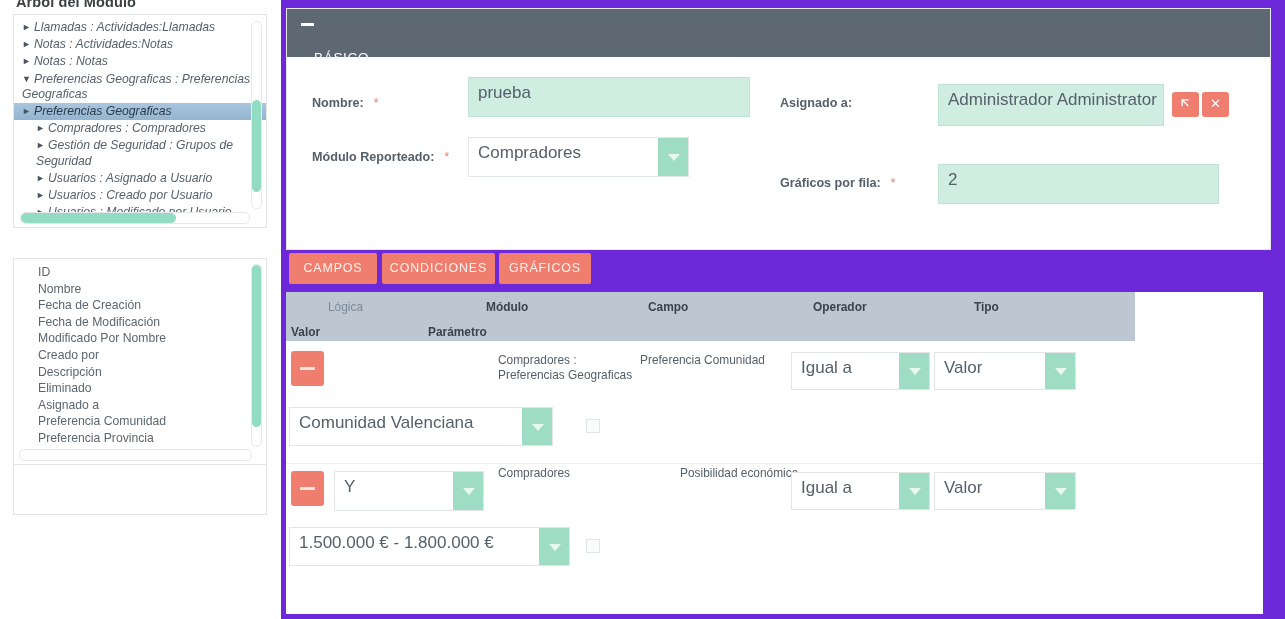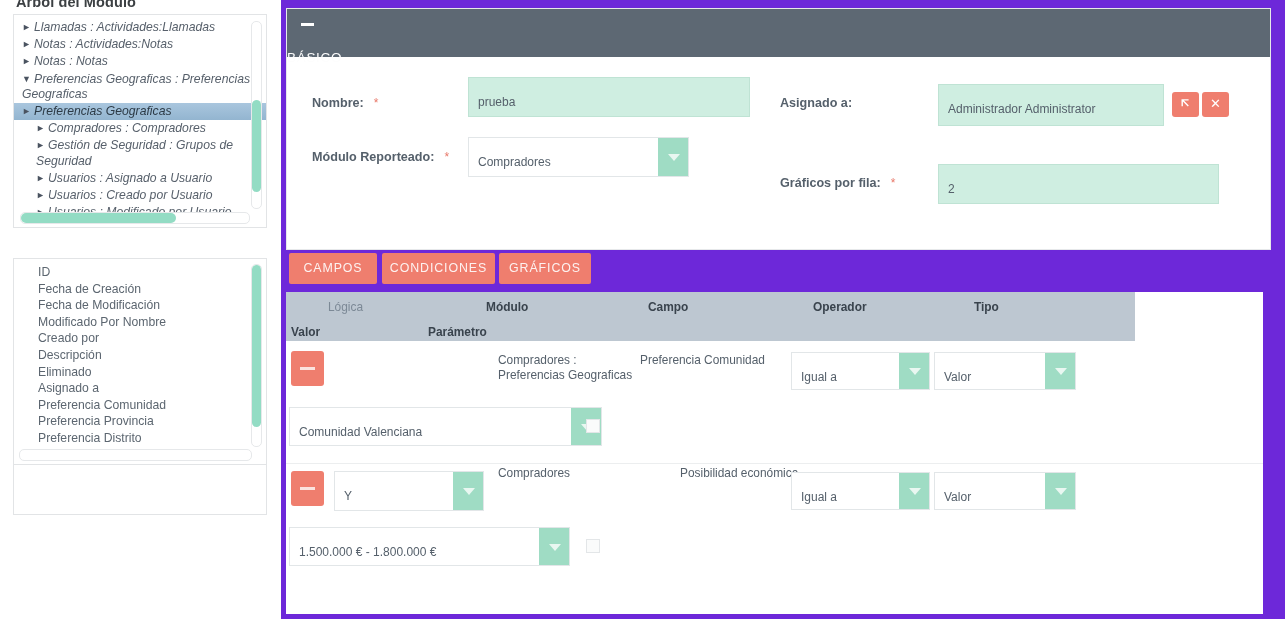--- a/index.html
+++ b/index.html
@@ -152,21 +152,21 @@
     color: #ffffff;
   }
   #basico-collapse {
     position: absolute;
     left: 14px; top: 14px;
     width: 13px; height: 3px;
     background: #ffffff;
   }
   #basico-label {
     position: absolute;
-    left: 0; top: 41px;
+    left: 27px; top: 41px;
     font-size: 13.5px;
     letter-spacing: .7px;
     color: #fdfdfd;
     font-weight: normal;
   }
 
   .form-label {
     position: absolute;
     font-size: 12.6px;
     color: #55606b;
@@ -174,25 +174,25 @@
   }
   .req-star {
     color: #e8796a;
     font-weight: normal;
     font-size: 12px;
     margin-left: 10px;
   }
   .inp {
     position: absolute;
     box-sizing: border-box;
-    font-size: 12px;
+    font-size: 17px;
     color: #55606b;
     background: #cfeee1;
     border: 1px solid #bfe3d4;
-    padding: 16px 9px;
+    padding: 7px 9px;
     line-height: 16px;
     overflow: hidden;
     white-space: nowrap;
   }
   .inp.white {
     background: #ffffff;
     border: 1px solid #e2e6e8;
   }
   .sel-arrow {
     position: absolute;
@@ -369,20 +369,21 @@
       <div class="hscroll-track">
         <div class="hscroll-thumb" style="width:155px;"></div>
       </div>
     </div>
 
 
     <div id="fields-outer"></div>
     <div id="fields-box">
       <div style="position:absolute;left:0;top:5px;width:240px;">
         <div class="field-item">ID</div>
+        <div class="field-item">Nombre</div>
         <div class="field-item">Fecha de Creación</div>
         <div class="field-item">Fecha de Modificación</div>
         <div class="field-item">Modificado Por Nombre</div>
         <div class="field-item">Creado por</div>
         <div class="field-item">Descripción</div>
         <div class="field-item">Eliminado</div>
         <div class="field-item">Asignado a</div>
         <div class="field-item">Preferencia Comunidad</div>
         <div class="field-item">Preferencia Provincia</div>
         <div class="field-item">Preferencia Distrito</div>
@@ -466,21 +467,21 @@
         <div class="inp white" style="left:505px;top:5px;width:139px;height:38px;">
           <span>Igual a</span>
           <span class="sel-arrow"></span>
         </div>
 
         <div class="inp white" style="left:648px;top:5px;width:142px;height:38px;">
           <span>Valor</span>
           <span class="sel-arrow"></span>
         </div>
 
-        <div class="inp white" style="left:3px;top:60px;width:313px;height:39px;">
+        <div class="inp white" style="left:3px;top:60px;width:264px;height:39px;">
           <span>Comunidad Valenciana</span>
           <span class="sel-arrow"></span>
         </div>
 
         <div class="chkbox" style="left:300px;top:72px;"></div>
       </div>
 
       <div class="row-div" style="top:171px;"></div>
 
       <div class="cond-row" style="top:175px;height:118px;">

